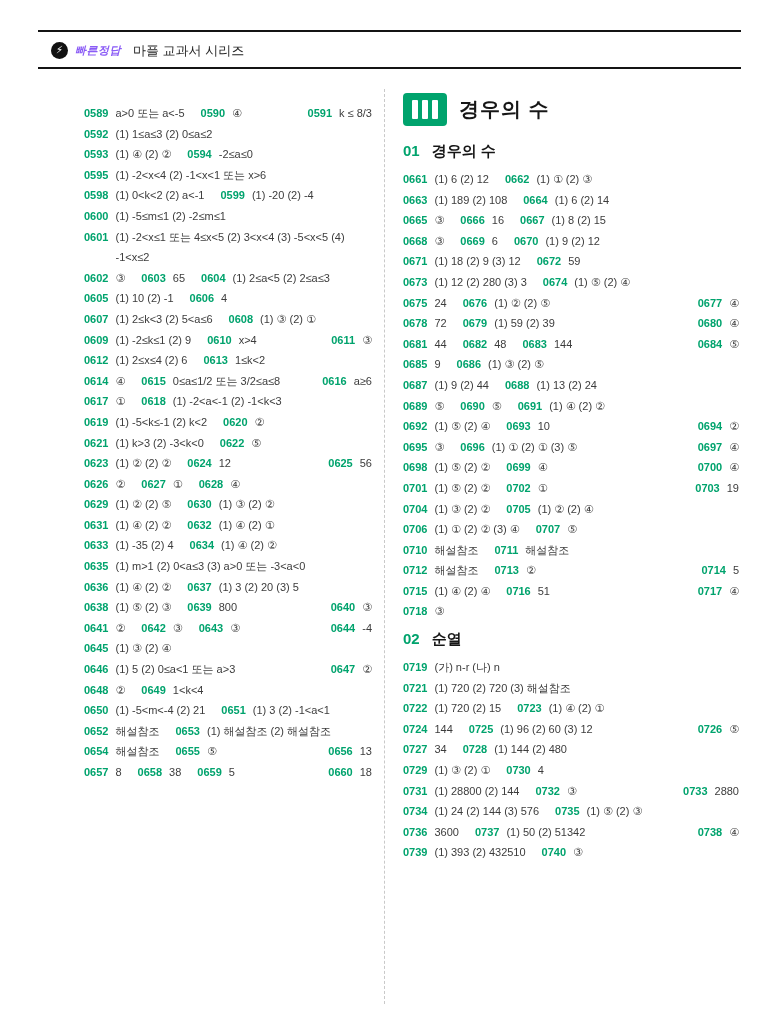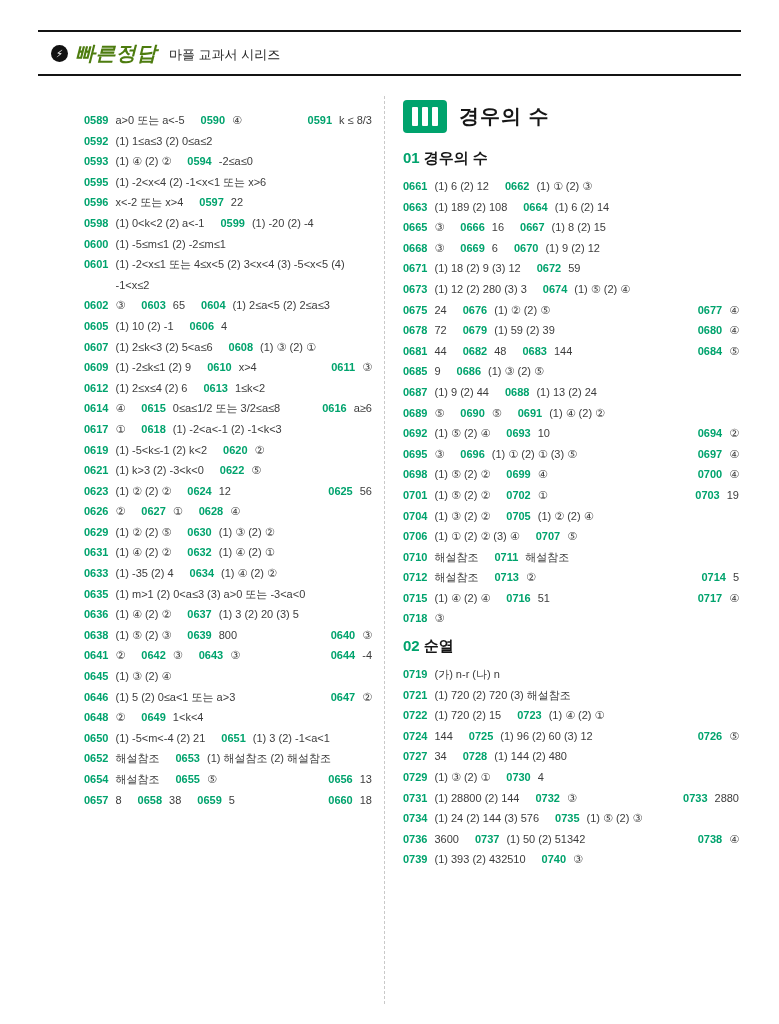--- a/index.html
+++ b/index.html
@@ -9,21 +9,21 @@
     padding:30px 38px 20px; display:flex; flex-direction:column;
     font-family:"Liberation Sans","DejaVu Sans",sans-serif; color:#3c3c3c;
     overflow:hidden;
   }
   .rule{ height:2px; background:#141414; flex:none; }
   .masthead{ display:flex; align-items:center; gap:7px; padding:8px 13px 7px; flex:none; }
   .logo-icon{
     width:17px; height:17px; border-radius:50%; background:#111; color:#fff;
     display:flex; align-items:center; justify-content:center; font-size:10px; line-height:1;
   }
-  .brand{ font-weight:800; font-size:20px; color:#4d7c0f; letter-spacing:.5px; font-style:italic; }
+  .brand{ font-weight:800; font-size:11px; color:#8b5cf6; letter-spacing:.5px; font-style:italic; }
   .series{ font-size:13px; color:#222; margin-left:5px; margin-top:2px; }
 
   main{ flex:1; display:flex; margin-top:20px; overflow:hidden; }
   .col-left{
     width:347px; flex:none; padding:14px 12px 0 46px;
     border-right:1px dashed #c9c9c9;
   }
   .col-right{ flex:1; padding:4px 2px 0 18px; }
 
   .row{ display:flex; column-gap:16px; align-items:baseline; font-size:11px; line-height:20.6px; }
@@ -33,21 +33,21 @@
   .ans{ color:#3c3c3c; }
 
   .chapter{ display:flex; align-items:center; gap:12px; margin:0 0 16px; }
   .chap-box{
     width:44px; height:33px; background:#00a36d; border-radius:4px;
     display:flex; align-items:center; justify-content:center; gap:4px; flex:none;
   }
   .chap-box i{ display:block; width:6px; height:19px; background:#fff; border-radius:1px; }
   .chap-title{ font-size:20px; font-weight:800; color:#161616; letter-spacing:1px; }
 
-  .sec-head{ display:flex; align-items:baseline; gap:4px; margin:8px 0 8px; }
+  .sec-head{ display:flex; align-items:baseline; gap:12px; margin:8px 0 8px; }
   .sec-head:first-of-type{ margin-top:2px; }
   .sec-no{ color:#00a36d; font-size:15px; font-weight:800; }
   .sec-title{ color:#161616; font-size:15px; font-weight:800; }
 </style>
 </head>
 <body>
 
 <div class="page">
 
   <div class="rule"></div>
@@ -91,30 +91,20 @@
             </span>
             <span class="pair">
               <span class="num">0594</span>
               <span class="ans">-2≤a≤0</span>
             </span>
           </div>
           <div class="row">
             <span class="pair">
               <span class="num">0595</span>
               <span class="ans">(1) -2&lt;x&lt;4 (2) -1&lt;x&lt;1 또는 x&gt;6</span>
-            </span>
-          </div>
-          <div class="row">
-            <span class="pair">
-              <span class="num">0596</span>
-              <span class="ans">x&lt;-2 또는 x&gt;4</span>
-            </span>
-            <span class="pair">
-              <span class="num">0597</span>
-              <span class="ans">22</span>
             </span>
           </div>
           <div class="row">
             <span class="pair">
               <span class="num">0598</span>
               <span class="ans">(1) 0&lt;k&lt;2 (2) a&lt;-1</span>
             </span>
             <span class="pair">
               <span class="num">0599</span>
               <span class="ans">(1) -20 (2) -4</span>

